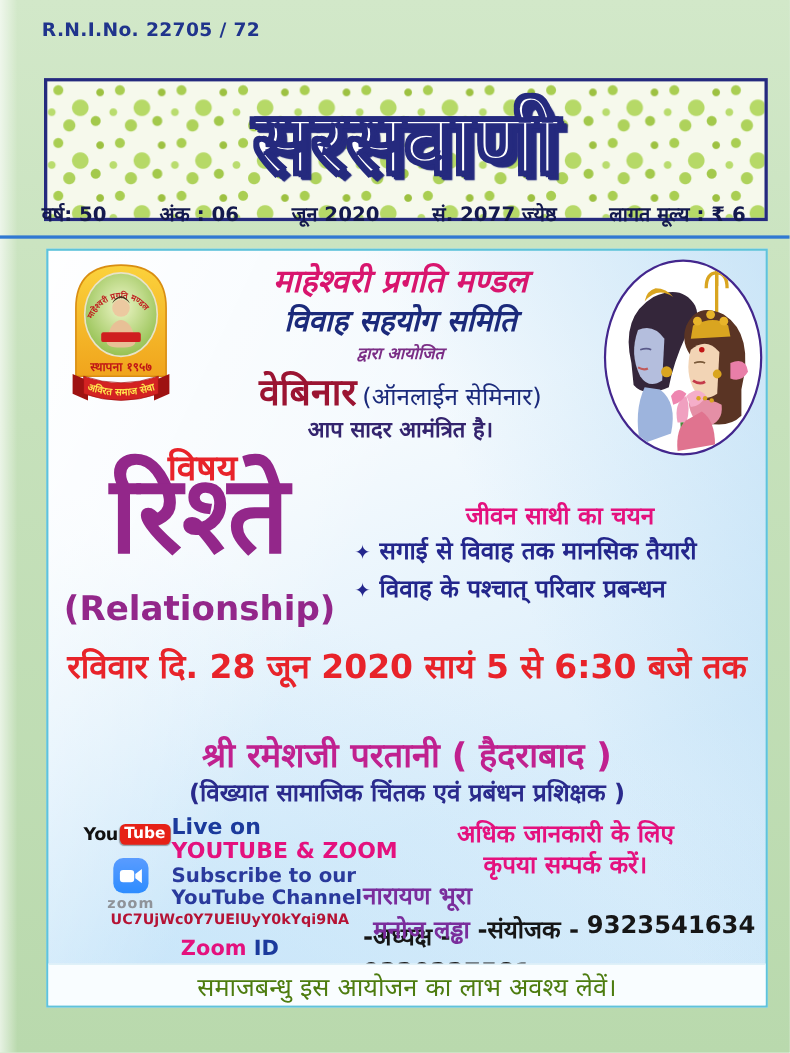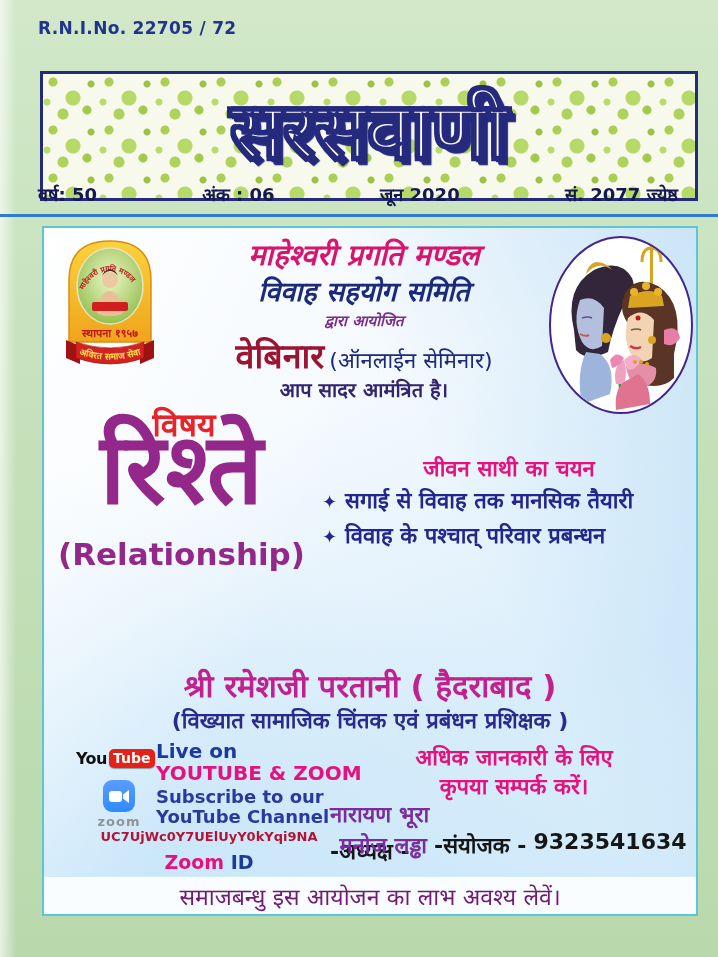--- a/index.html
+++ b/index.html
@@ -116,39 +116,40 @@
   .contact-h1 { left:290px; top:513px; width:360px; text-align:center; font-size:22px; font-weight:bold; color:#e4117e; }
   .contact-h2 { left:290px; top:542px; width:360px; text-align:center; font-size:22px; font-weight:bold; color:#e4117e; }
   .contact-row { left:286px; width:366px; display:flex; justify-content:center; gap:7px; font-size:22px; font-weight:bold; color:#161616; white-space:nowrap; }
   .contact-row .cname { color:#7a2d9c; }
   .contact-row-1 { top:570px;flex-direction:column; } .contact-row-2 { top:601px; }
 
   .footer-strip {
     left:0; top:648px; width:100%; height:38px;
     background:#f9fdff; border-top:1px solid #d5ecf5;
     display:flex; align-items:center; justify-content:center;
-    font-size:23px; color:#701a75;
+    font-size:23px; color:#4d7c0f;
   }
 </style>
 </head>
 <body>
 
 <div class="page">
 
   <div class="rni">R.N.I.No. 22705 / 72</div>
 
   <div class="masthead">
     <div class="masthead-title">सरसवाणी</div>
   </div>
 
   <div class="info-bar">
     <span>वर्ष: 50</span>
     <span>अंक : 06</span>
     <span>जून 2020</span>
     <span>सं. 2077 ज्येष्ठ</span>
+    <span>लागत मूल्य : ₹ 6</span>
   </div>
 
   <div class="separator"></div>
 
   <div class="flyer">
 
     <svg class="abs logo-badge" viewBox="0 0 92 134">
       <defs>
         <linearGradient id="gold" x1="0" y1="0" x2="0" y2="1">
           <stop offset="0" stop-color="#fbd23c"></stop>
@@ -236,20 +237,21 @@
     <div class="abs topic-heading">जीवन साथी का चयन</div>
     <div class="abs bullet-row bullet-1">
       <span class="diamond">✦</span>
       <span>सगाई से विवाह तक मानसिक तैयारी</span>
     </div>
     <div class="abs bullet-row bullet-2">
       <span class="diamond">✦</span>
       <span>विवाह के पश्चात् परिवार प्रबन्धन</span>
     </div>
 
+    <div class="abs schedule">रविवार दि. 28 जून 2020 सायं 5 से 6:30 बजे तक</div>
     <div class="abs speaker-name">श्री रमेशजी परतानी ( हैदराबाद )</div>
     <div class="abs speaker-desc">(विख्यात सामाजिक चिंतक एवं प्रबंधन प्रशिक्षक )</div>
 
     <div class="abs yt-logo">
       <span class="yt-you">You</span>
       <span class="yt-tube">Tube</span>
     </div>
     <svg class="abs zoom-icon" viewBox="0 0 34 34">
       <defs>
         <linearGradient id="zb" x1="0" y1="0" x2="0" y2="1">

